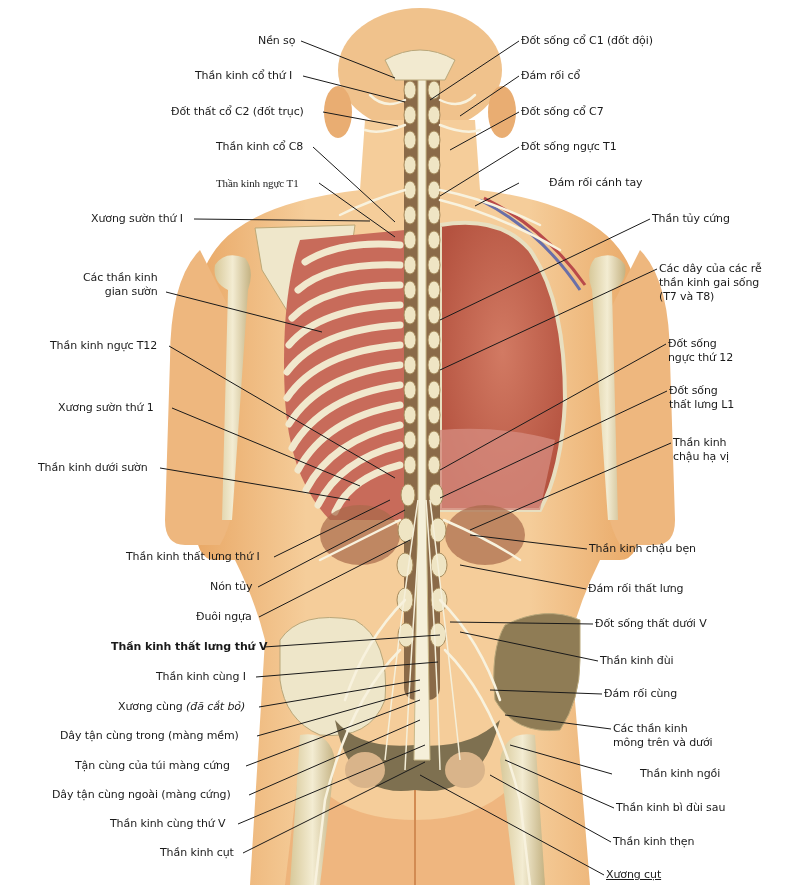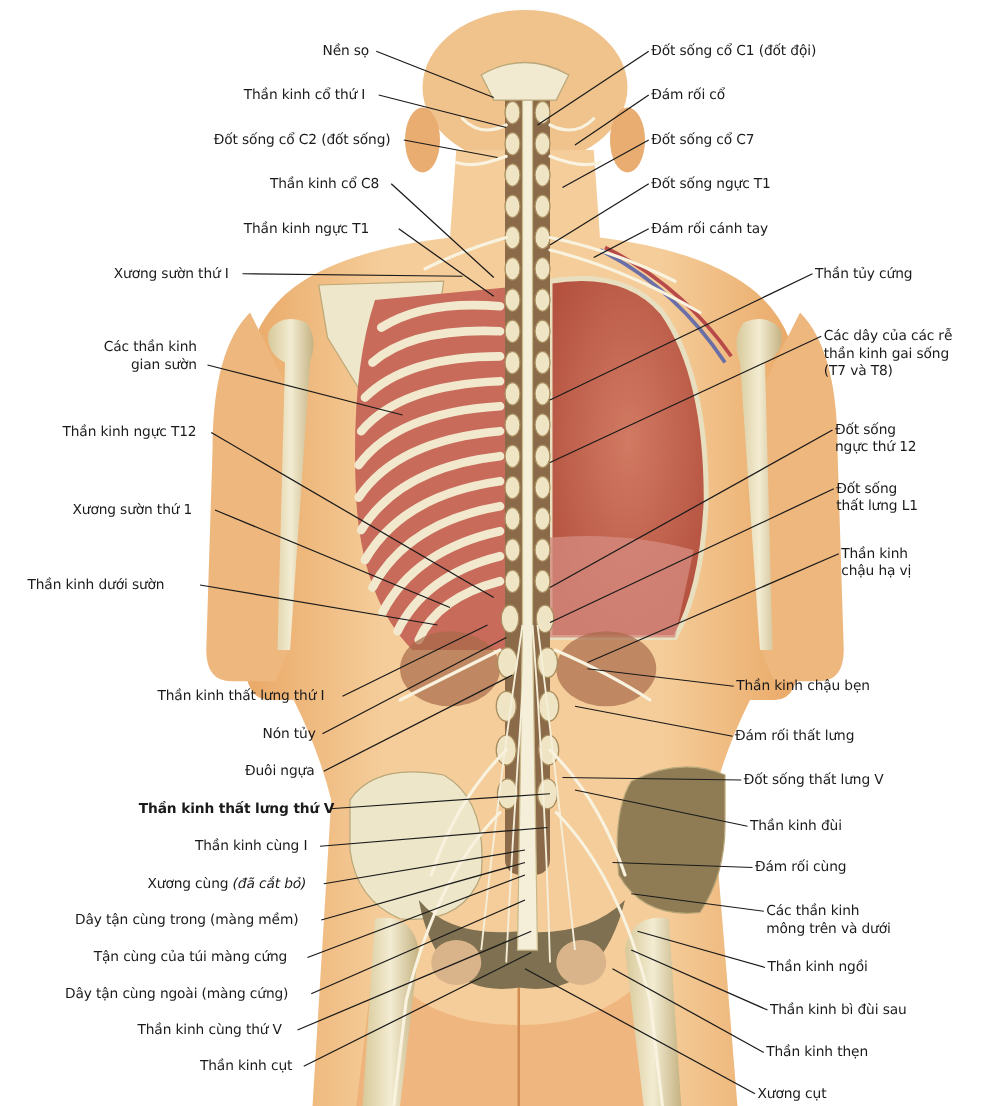--- a/index.html
+++ b/index.html
@@ -218,42 +218,42 @@
   </svg>
 
   <div id="labels">
       <div class="lbl left" style="left: 258px; top: 34px;">
         <div>Nền sọ</div>
       </div>
       <div class="lbl left" style="left: 195px; top: 69px;">
         <div>Thần kinh cổ thứ I</div>
       </div>
       <div class="lbl left" style="left: 171px; top: 105px;">
-        <div>Đốt sống cổ C2 (đốt sống)</div>
+        <div>Đốt thất cổ C2 (đốt trục)</div>
       </div>
       <div class="lbl left" style="left: 216px; top: 140px;">
         <div>Thần kinh cổ C8</div>
       </div>
-      <div class="lbl left" style="left: 195px; top: 176px;">
+      <div class="lbl left" style="left: 216px; top: 176px; font-family: Liberation Serif, serif;">
         <div>Thần kinh ngực T1</div>
       </div>
       <div class="lbl left" style="left: 91px; top: 212px;">
         <div>Xương sườn thứ I</div>
       </div>
       <div class="lbl left" style="left: 83px; top: 271px;">
         <div>Các thần kinh</div>
         <div>gian sườn</div>
       </div>
       <div class="lbl left" style="left: 50px; top: 339px;">
         <div>Thần kinh ngực T12</div>
       </div>
       <div class="lbl left" style="left: 58px; top: 401px;">
         <div>Xương sườn thứ 1</div>
       </div>
-      <div class="lbl left" style="left: 22px; top: 461px;">
+      <div class="lbl left" style="left: 38px; top: 461px;">
         <div>Thần kinh dưới sườn</div>
       </div>
       <div class="lbl left" style="left: 126px; top: 550px;">
         <div>Thần kinh thất lưng thứ I</div>
       </div>
       <div class="lbl left" style="left: 210px; top: 580px;">
         <div>Nón tủy</div>
       </div>
       <div class="lbl left" style="left: 196px; top: 610px;">
         <div>Đuôi ngựa</div>
@@ -287,21 +287,21 @@
       </div>
       <div class="lbl right" style="left: 521px; top: 69px;">
         <div>Đám rối cổ</div>
       </div>
       <div class="lbl right" style="left: 521px; top: 105px;">
         <div>Đốt sống cổ C7</div>
       </div>
       <div class="lbl right" style="left: 521px; top: 140px;">
         <div>Đốt sống ngực T1</div>
       </div>
-      <div class="lbl right" style="left: 521px; top: 176px; text-align: right;">
+      <div class="lbl right" style="left: 549px; top: 176px; text-align: right;">
         <div>Đám rối cánh tay</div>
       </div>
       <div class="lbl right" style="left: 652px; top: 212px;">
         <div>Thần tủy cứng</div>
       </div>
       <div class="lbl right" style="left: 659px; top: 262px;">
         <div>Các dây của các rễ</div>
         <div>thần kinh gai sống</div>
         <div>(T7 và T8)</div>
       </div>
@@ -317,38 +317,38 @@
         <div>Thần kinh</div>
         <div>chậu hạ vị</div>
       </div>
       <div class="lbl right" style="left: 589px; top: 542px;">
         <div>Thần kinh chậu bẹn</div>
       </div>
       <div class="lbl right" style="left: 588px; top: 582px;">
         <div>Đám rối thất lưng</div>
       </div>
       <div class="lbl right" style="left: 595px; top: 617px;">
-        <div>Đốt sống thất lưng V</div>
+        <div>Đốt sống thất dưới V</div>
       </div>
       <div class="lbl right" style="left: 600px; top: 654px;">
         <div>Thần kinh đùi</div>
       </div>
       <div class="lbl right" style="left: 604px; top: 687px;">
         <div>Đám rối cùng</div>
       </div>
       <div class="lbl right" style="left: 613px; top: 722px;">
         <div>Các thần kinh</div>
         <div>mông trên và dưới</div>
       </div>
-      <div class="lbl right" style="left: 614px; top: 767px;">
+      <div class="lbl right" style="left: 640px; top: 767px;">
         <div>Thần kinh ngồi</div>
       </div>
       <div class="lbl right" style="left: 616px; top: 801px;">
         <div>Thần kinh bì đùi sau</div>
       </div>
       <div class="lbl right" style="left: 613px; top: 835px;">
         <div>Thần kinh thẹn</div>
       </div>
-      <div class="lbl right" style="left: 606px; top: 868px;">
+      <div class="lbl right" style="left: 606px; top: 868px; text-decoration: underline;">
         <div>Xương cụt</div>
       </div>
     </div>
 </div>
 
 </body></html>

